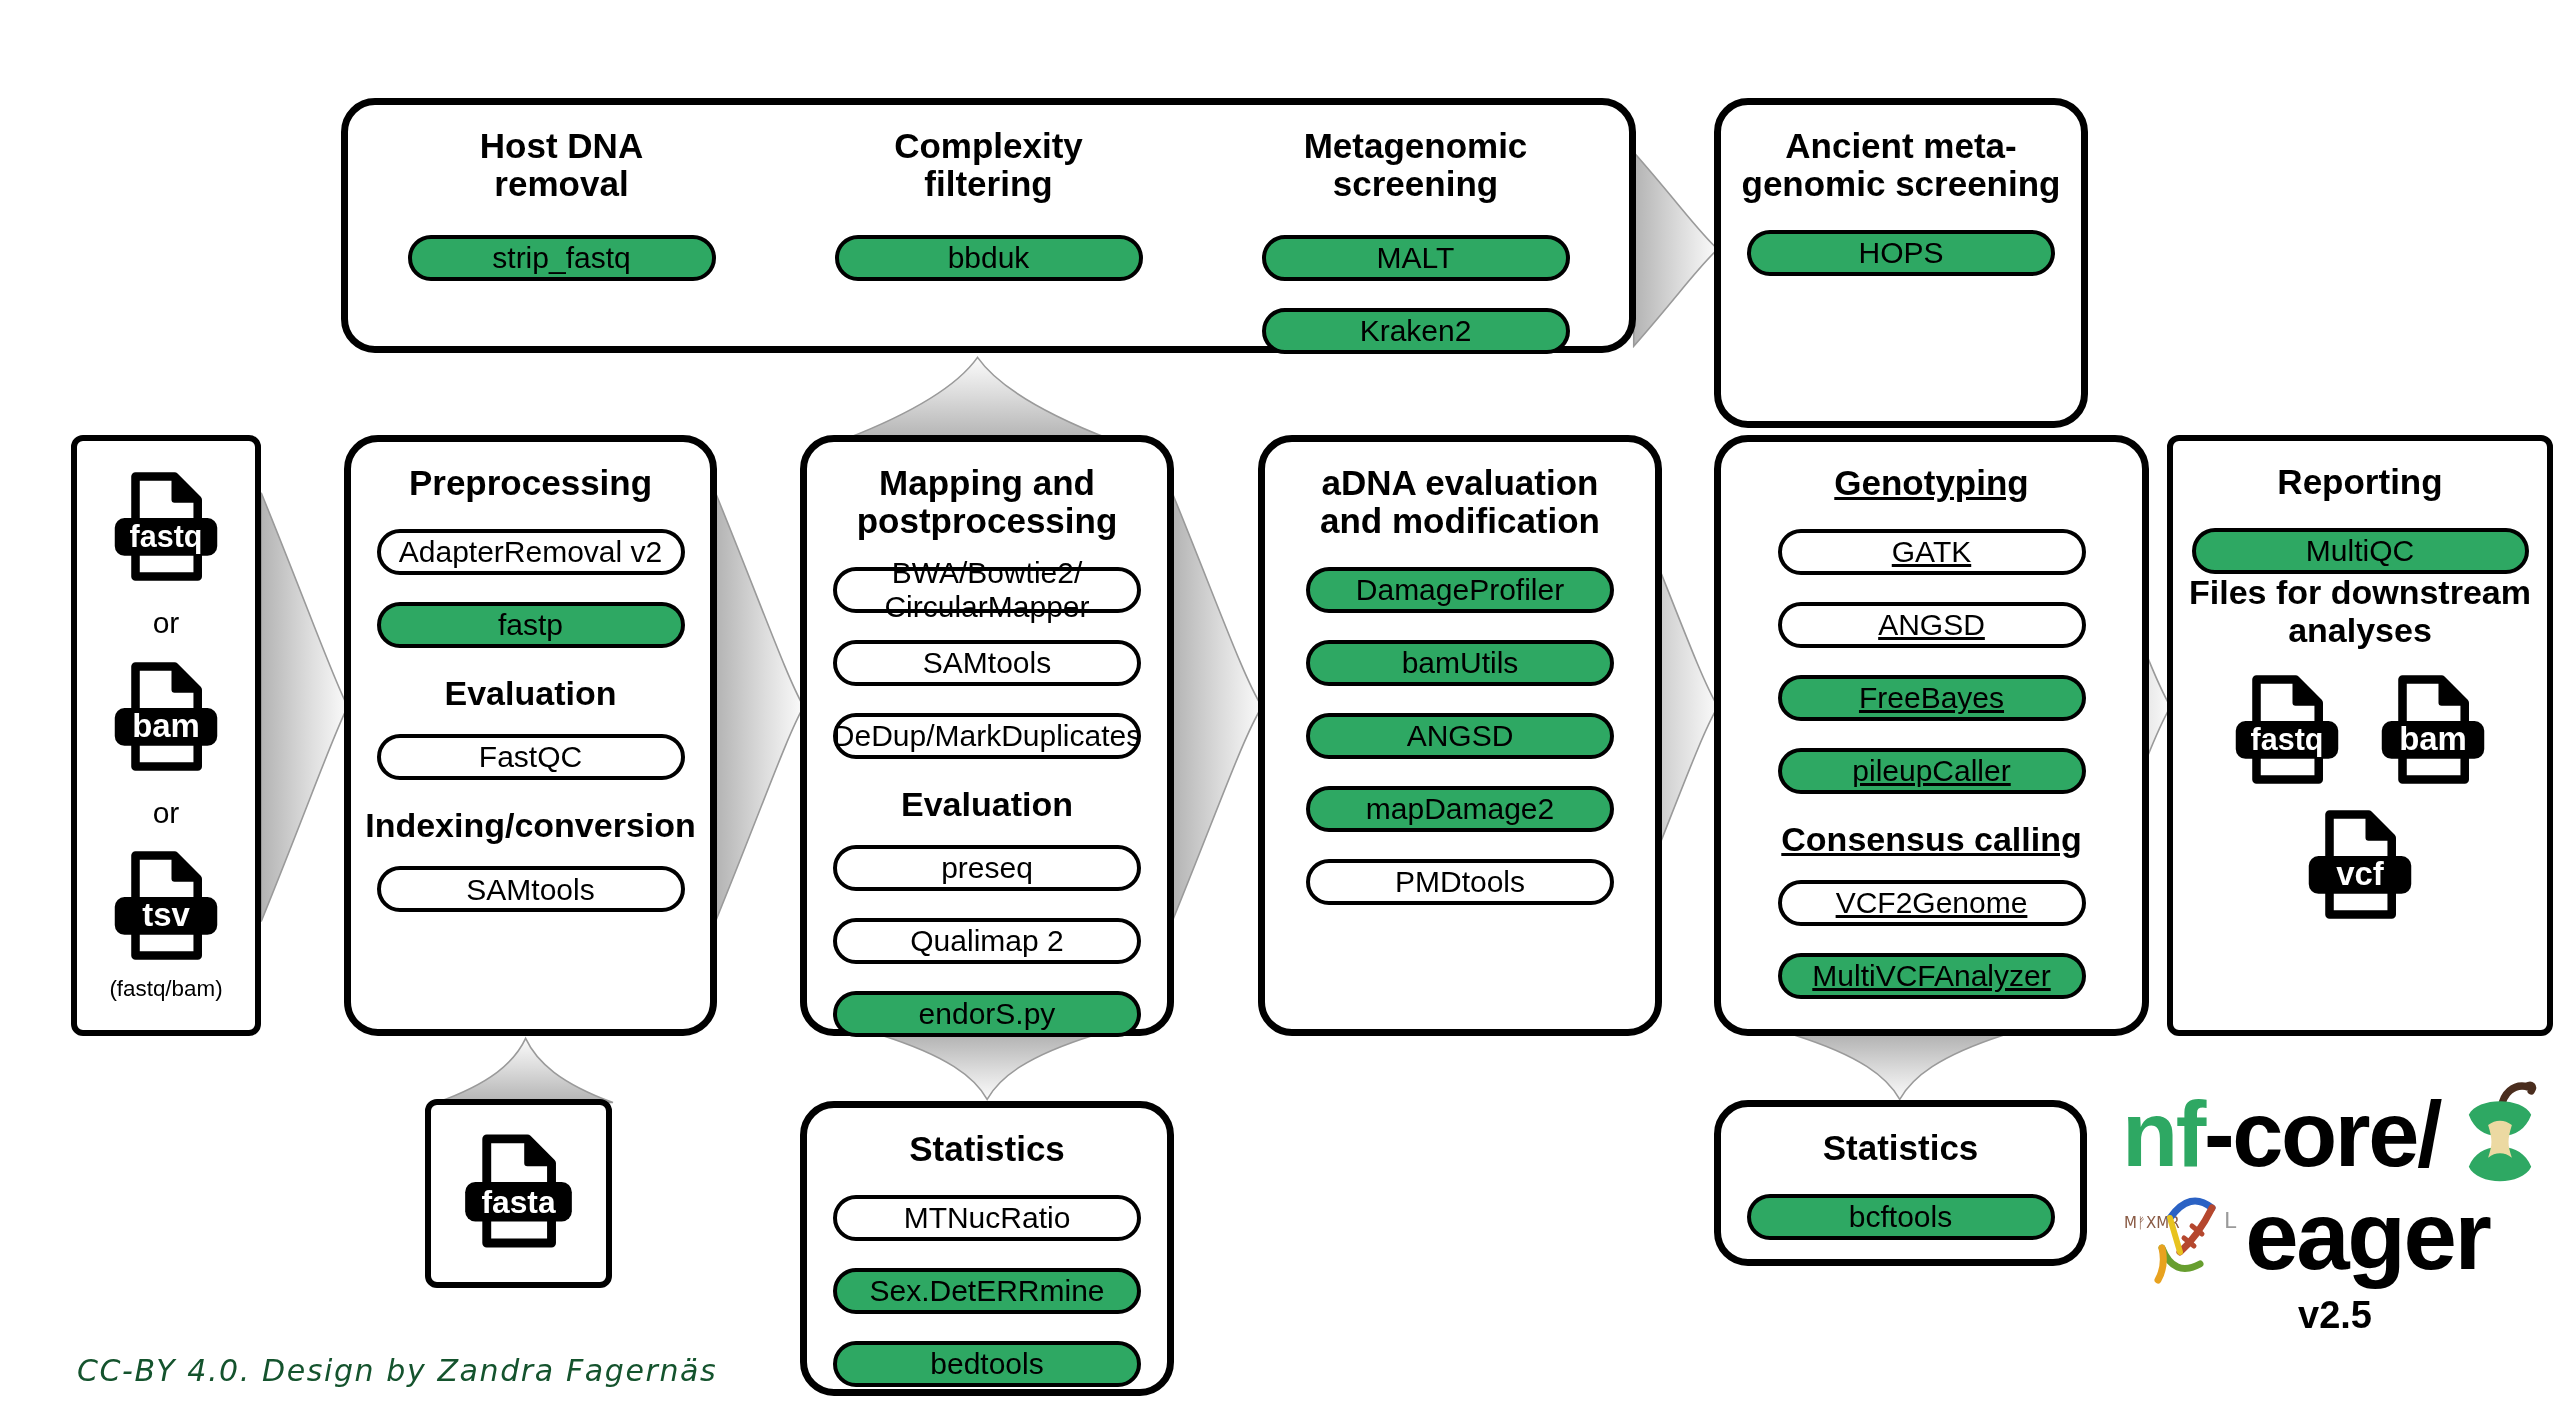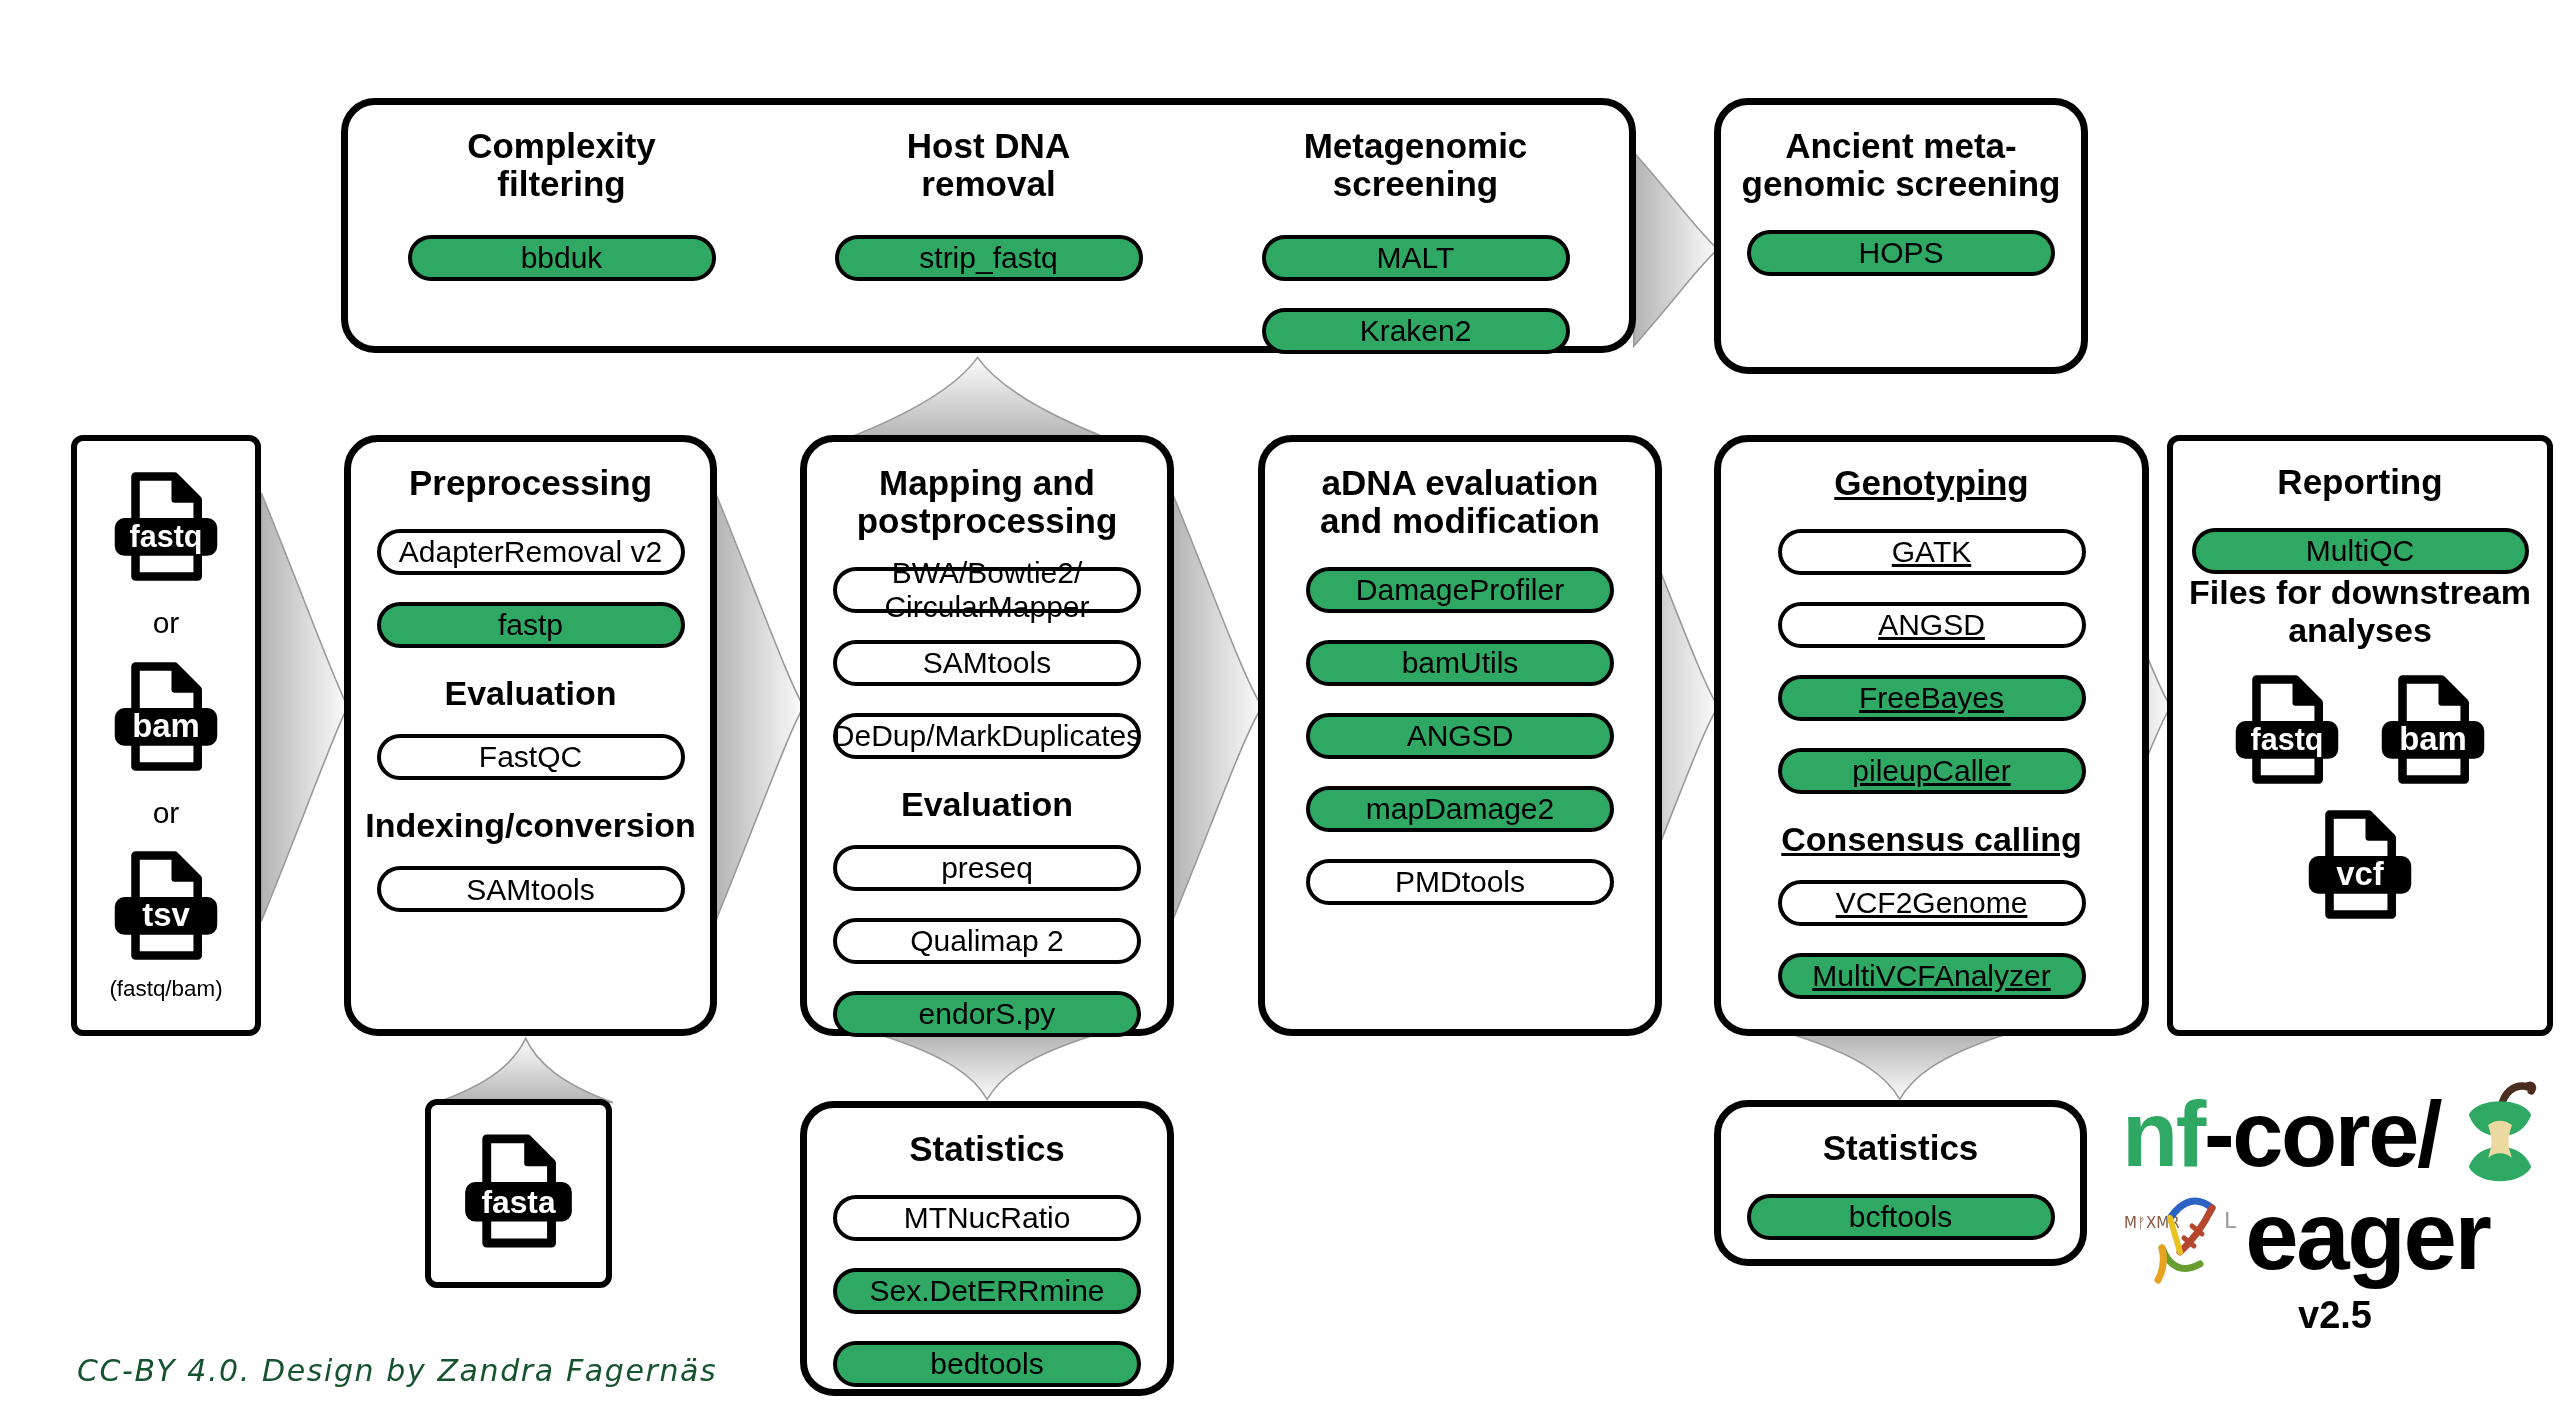--- a/index.html
+++ b/index.html
@@ -90,45 +90,45 @@
     <path fill="url(#gh)" stroke="#9a9a9a" stroke-width="2" d="M2039 190 C 2092 250, 2122 292, 2144 311 C 2122 330, 2092 372, 2039 432 Z"></path>
     <path fill="url(#gup)" stroke="#9a9a9a" stroke-width="2" d="M1055 548 C 1140 515, 1196 480, 1220 446 C 1244 480, 1300 515, 1385 548 Z"></path>
     <path fill="url(#gup)" stroke="#9a9a9a" stroke-width="2" d="M545 1376 C 612 1352, 642 1326, 656 1296 C 670 1326, 700 1352, 765 1376 Z"></path>
     <path fill="url(#gdown)" stroke="#9a9a9a" stroke-width="2" d="M1100 1292 C 1182 1318, 1216 1344, 1232 1372 C 1248 1344, 1282 1318, 1365 1292 Z"></path>
     <path fill="url(#gdown)" stroke="#9a9a9a" stroke-width="2" d="M2240 1292 C 2322 1318, 2355 1344, 2371 1372 C 2387 1344, 2420 1318, 2500 1292 Z"></path>
   </svg>
 
   <div class="box" style="left:341px;top:98px;width:1295px;height:255px;">
     <div class="band-columns">
       <div class="band-col">
+        <div class="box-title">Host DNA
+removal</div>
+        <div>
+            <div class="pill green">strip_fastq</div>
+          </div>
+      </div>
+      <div class="band-col">
         <div class="box-title">Complexity
 filtering</div>
         <div>
             <div class="pill green">bbduk</div>
-          </div>
-      </div>
-      <div class="band-col">
-        <div class="box-title">Host DNA
-removal</div>
-        <div>
-            <div class="pill green">strip_fastq</div>
           </div>
       </div>
       <div class="band-col">
         <div class="box-title">Metagenomic
 screening</div>
         <div>
             <div class="pill green">MALT</div>
             <div class="pill green">Kraken2</div>
           </div>
       </div>
     </div>
   </div>
 
-  <div class="box" style="left:1714px;top:98px;width:374px;height:276px;">
+  <div class="box" style="left:1714px;top:98px;width:374px;height:330px;">
     <div class="box-title">Ancient meta-
 genomic screening</div>
     <div style="display:flex;flex-direction:column;align-items:center;">
         <div class="pill green">HOPS</div>
       </div>
   </div>
 
   <div class="box square file-stack" style="left:71px;top:435px;width:190px;height:601px;">
     <svg class="file-icon first" width="122" height="122" viewBox="0 0 100 100">
       <path d="M25 7 H57 L76 26 V89 H25 Z" fill="#fff" stroke="#000" stroke-width="7" stroke-linejoin="round"></path>

